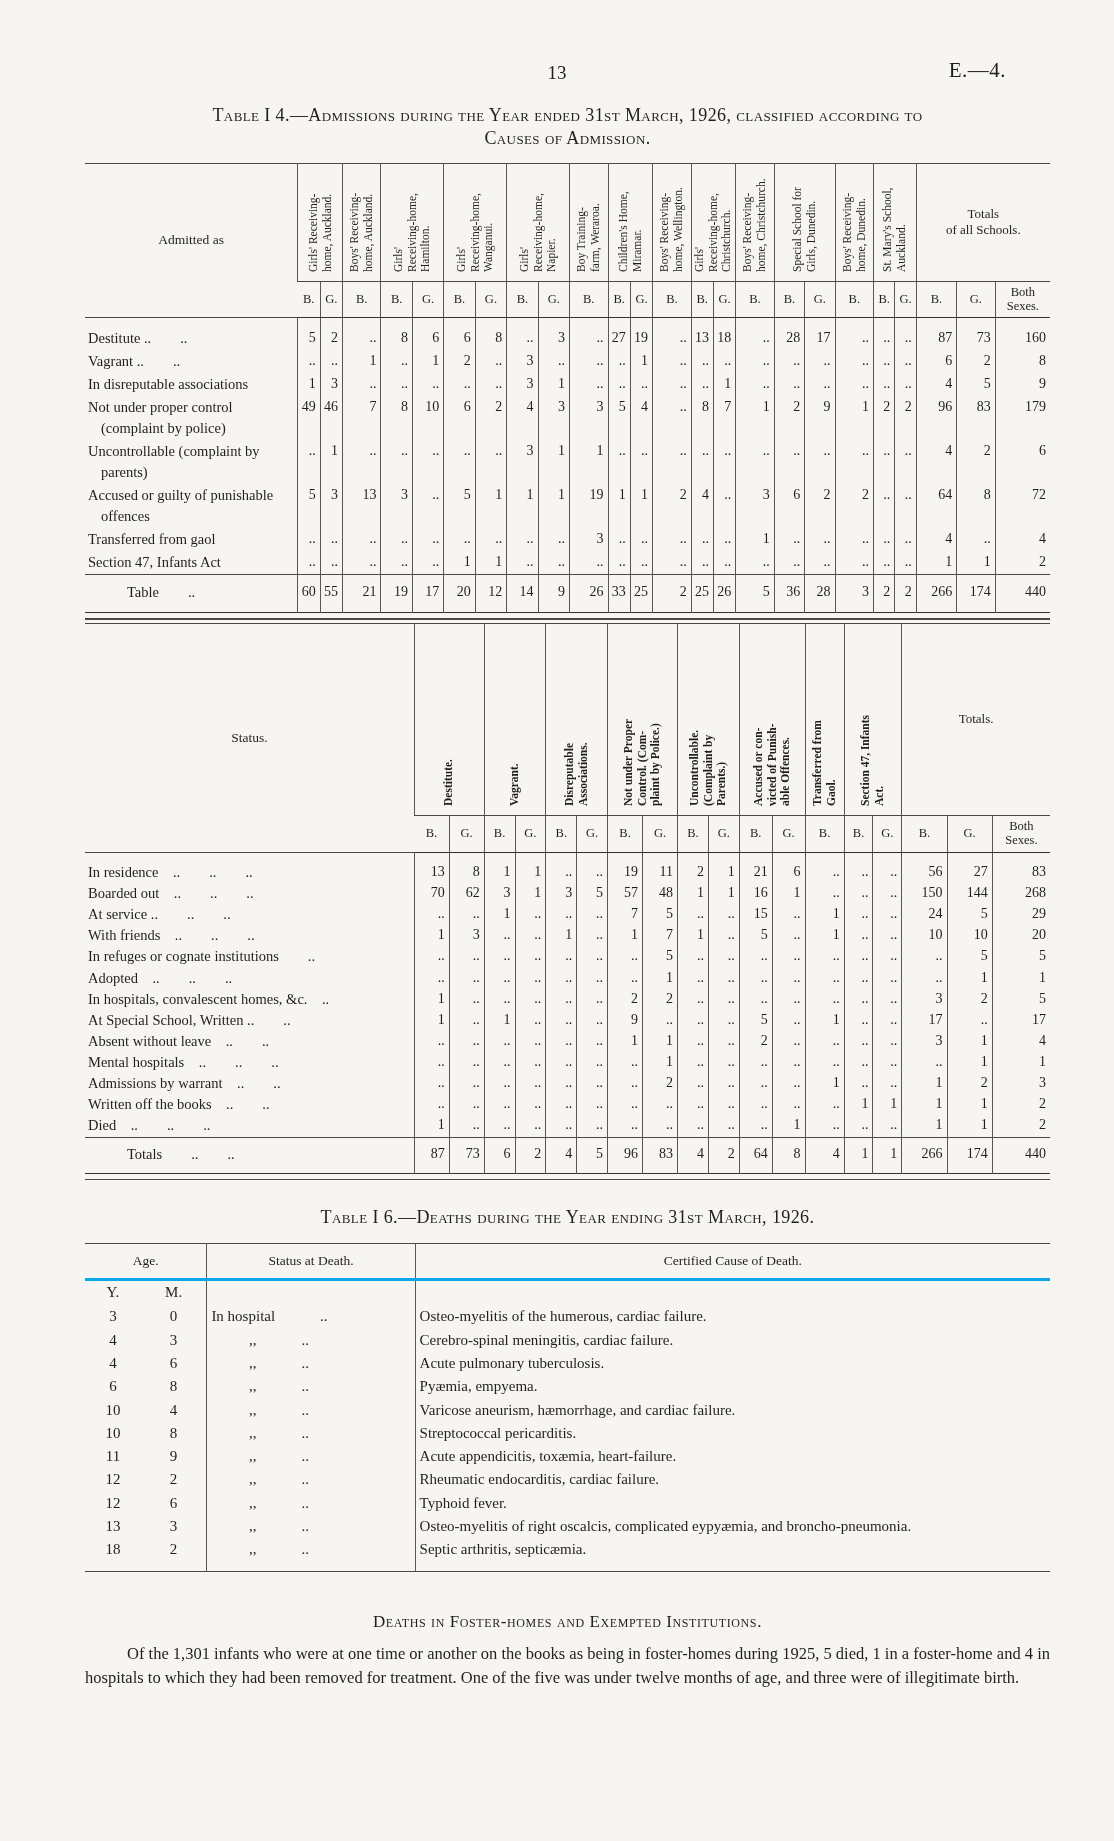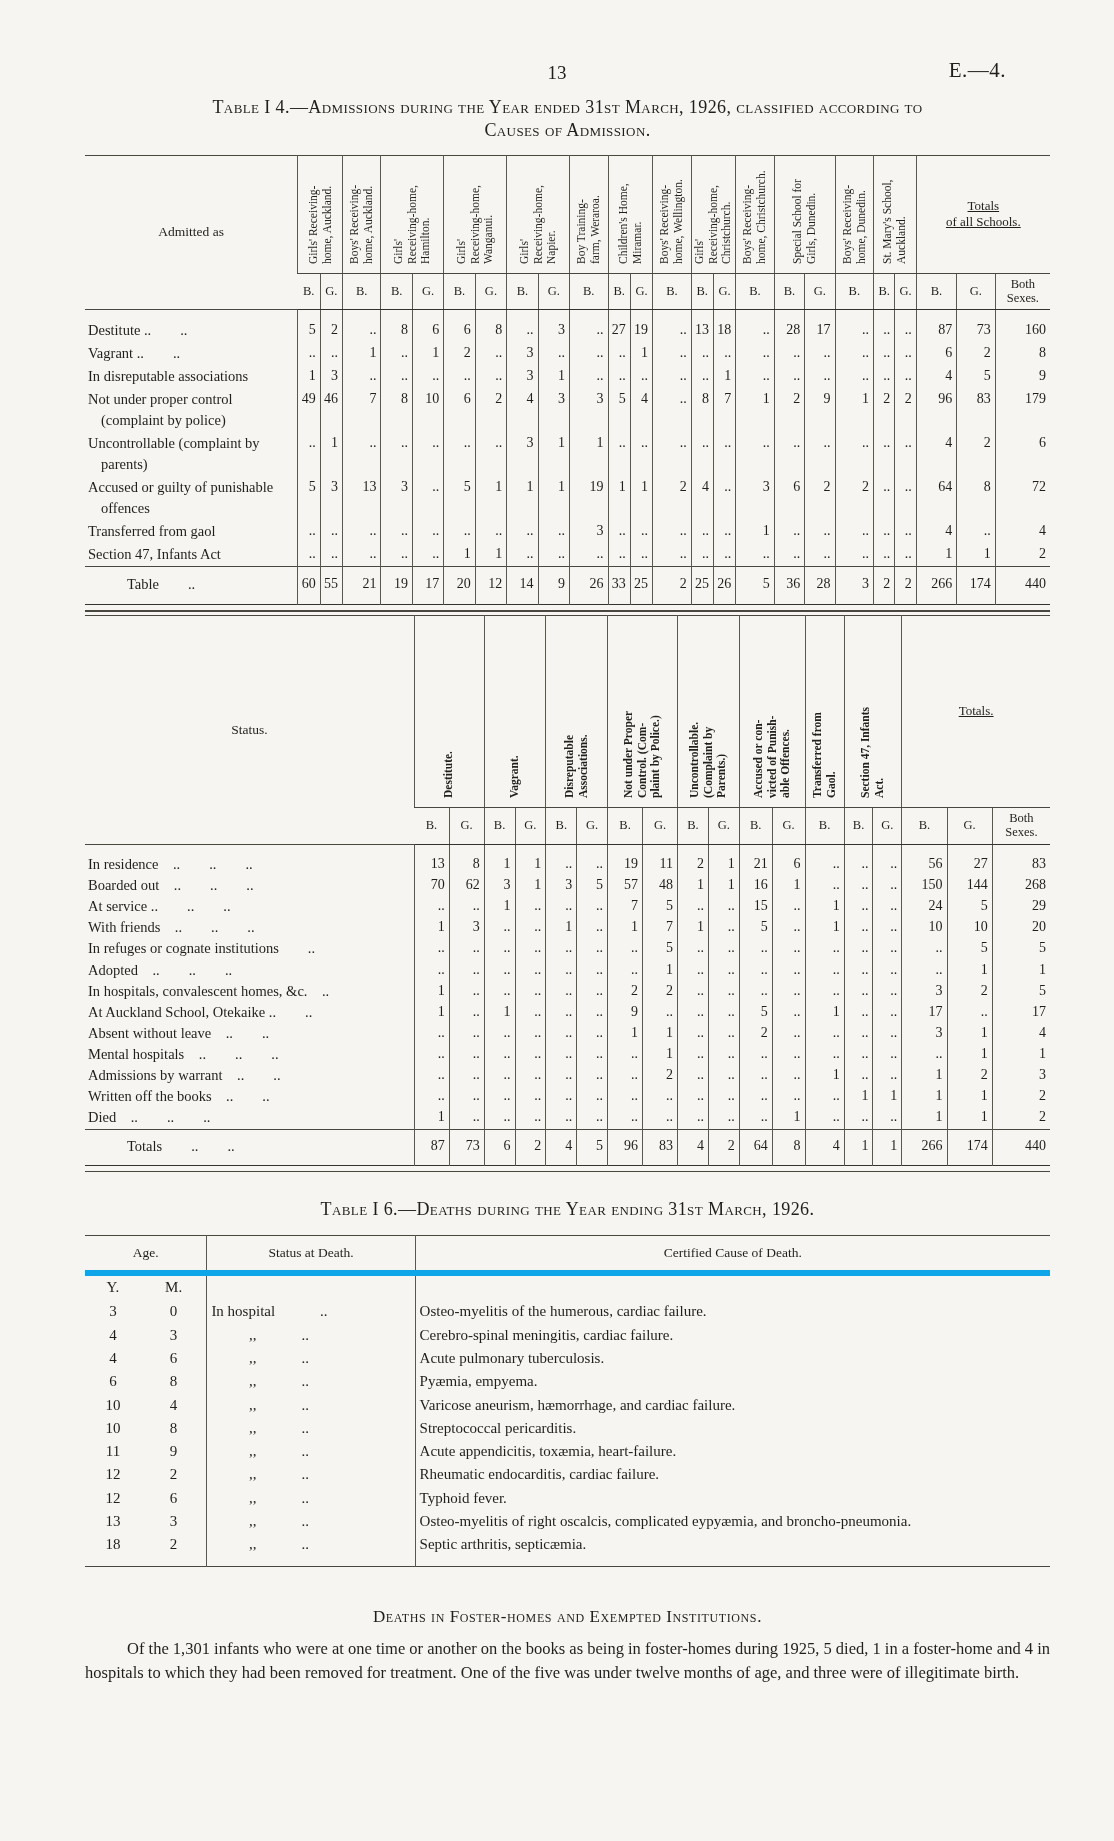--- a/index.html
+++ b/index.html
@@ -16,21 +16,21 @@
   
   .page-head{position:relative;height:92px;}
   .page-num{position:absolute;left:0;width:1114px;top:62px;text-align:center;font-size:19px;}
   .doc-ref{position:absolute;right:108px;top:58px;font-size:21px;letter-spacing:.5px;}
 
   
   .tbl-title{
     text-align:center;font-weight:normal;font-variant:small-caps;
     font-size:18px;line-height:1.3;margin:0 0 12px 0;letter-spacing:.4px;
   }
-  .t1-title{margin-top:4px;}
+  .t1-title{margin-top:12px;}
   .t2-title{margin-top:36px;}
   .t3-title{margin-top:26px;margin-bottom:14px;}
 
   
   .dbl-bottom{border-bottom:1px solid #4a4741;padding-bottom:5px;}
   .dbl-top{border-top:1px solid #4a4741;padding-top:3px;}
 
   
   table.stat{border-collapse:collapse;table-layout:fixed;border-top:1px solid #4a4741;border-bottom:1px solid #35332f;width:100%;}
   table.stat th,table.stat td{border-left:1px solid #5a574f;}
@@ -39,42 +39,42 @@
   .hdr-groups th.grp-h{vertical-align:middle;}
   .lblhead{vertical-align:middle !important;text-align:center;font-weight:normal;font-size:13.5px;}
   .vtext{
     display:inline-block;
     writing-mode:vertical-rl;transform:rotate(180deg);
     white-space:pre-line;font-size:11.5px;line-height:1.18;
     font-weight:normal;text-align:left;
   }
   #table1 .vtext{height:104px;}
   #table2 .vtext{height:178px;font-weight:bold;font-size:11.5px;}
-  .htext{display:block;text-align:center;font-size:13px;font-weight:normal;white-space:pre-line;line-height:1.25;text-decoration:underline;}
+  .htext{display:block;text-align:center;font-size:13px;font-weight:normal;white-space:pre-line;line-height:1.25;}
   .hdr-subs th{
     border-bottom:1px solid #35332f;font-weight:normal;font-size:12.5px;
     text-align:center;padding:4px 0;line-height:1.1;
   }
   table.stat td{vertical-align:top;}
   .rowlbl{
     font-size:14.5px;text-align:left;padding:1px 2px 1px 16px;text-indent:-13px;
     white-space:pre-wrap;line-height:1.45;
   }
   .val{font-size:14px;text-align:right;padding:1px 4px 1px 0;line-height:1.45;}
   table.stat tbody tr:first-child td{padding-top:10px;}
   .totals-row td{border-top:1px solid #4a4741;padding-top:7px !important;padding-bottom:9px;}
   .totals-row .rowlbl{padding-left:42px;text-indent:0;}
   #table1{margin-bottom:0;}
   #w-table2{margin-top:0;}
   #table2 .rowlbl{line-height:1.32;}
   #table2 .val{line-height:1.32;}
 
   
   table.deaths{border-collapse:collapse;table-layout:fixed;border-top:1px solid #4a4741;border-bottom:1px solid #4a4741;width:100%;}
-  table.deaths thead th{border-bottom:6px solid #0ea5e9;font-weight:normal;font-size:13.5px;text-align:center;padding:9px 2px;}
+  table.deaths thead th{border-bottom:3px solid #0ea5e9;font-weight:normal;font-size:13.5px;text-align:center;padding:9px 2px;}
   table.deaths td{font-size:15px;vertical-align:top;padding:1px 4px;line-height:1.42;}
   .c-status-h,.c-status{border-left:1px solid #5a574f;}
   .c-cause-h,.c-cause{border-left:1px solid #5a574f;margin-left:16px;}
   .c-y,.c-m{text-align:center;}
   .agehead td{font-size:12.5px;text-align:center;padding-top:9px;line-height:1;}
   .c-status{white-space:pre-wrap;padding-left:12px;}
   .c-cause{padding-left:16px;white-space:pre-wrap;}
   table.deaths tbody tr.first-data td{padding-top:2px;}
   table.deaths tbody tr:last-child td{padding-bottom:10px;}
 
@@ -660,21 +660,21 @@
             <td class="val">..</td>
             <td class="val">..</td>
             <td class="val">..</td>
             <td class="val">..</td>
             <td class="val">..</td>
             <td class="val">3</td>
             <td class="val">2</td>
             <td class="val">5</td>
           </tr>
           <tr class="data-row">
-            <td class="rowlbl">At Auckland School, Otekaike ..  ..</td>
+            <td class="rowlbl">At Special School, Written ..  ..</td>
             <td class="val">1</td>
             <td class="val">..</td>
             <td class="val">1</td>
             <td class="val">..</td>
             <td class="val">..</td>
             <td class="val">..</td>
             <td class="val">9</td>
             <td class="val">..</td>
             <td class="val">..</td>
             <td class="val">..</td>

